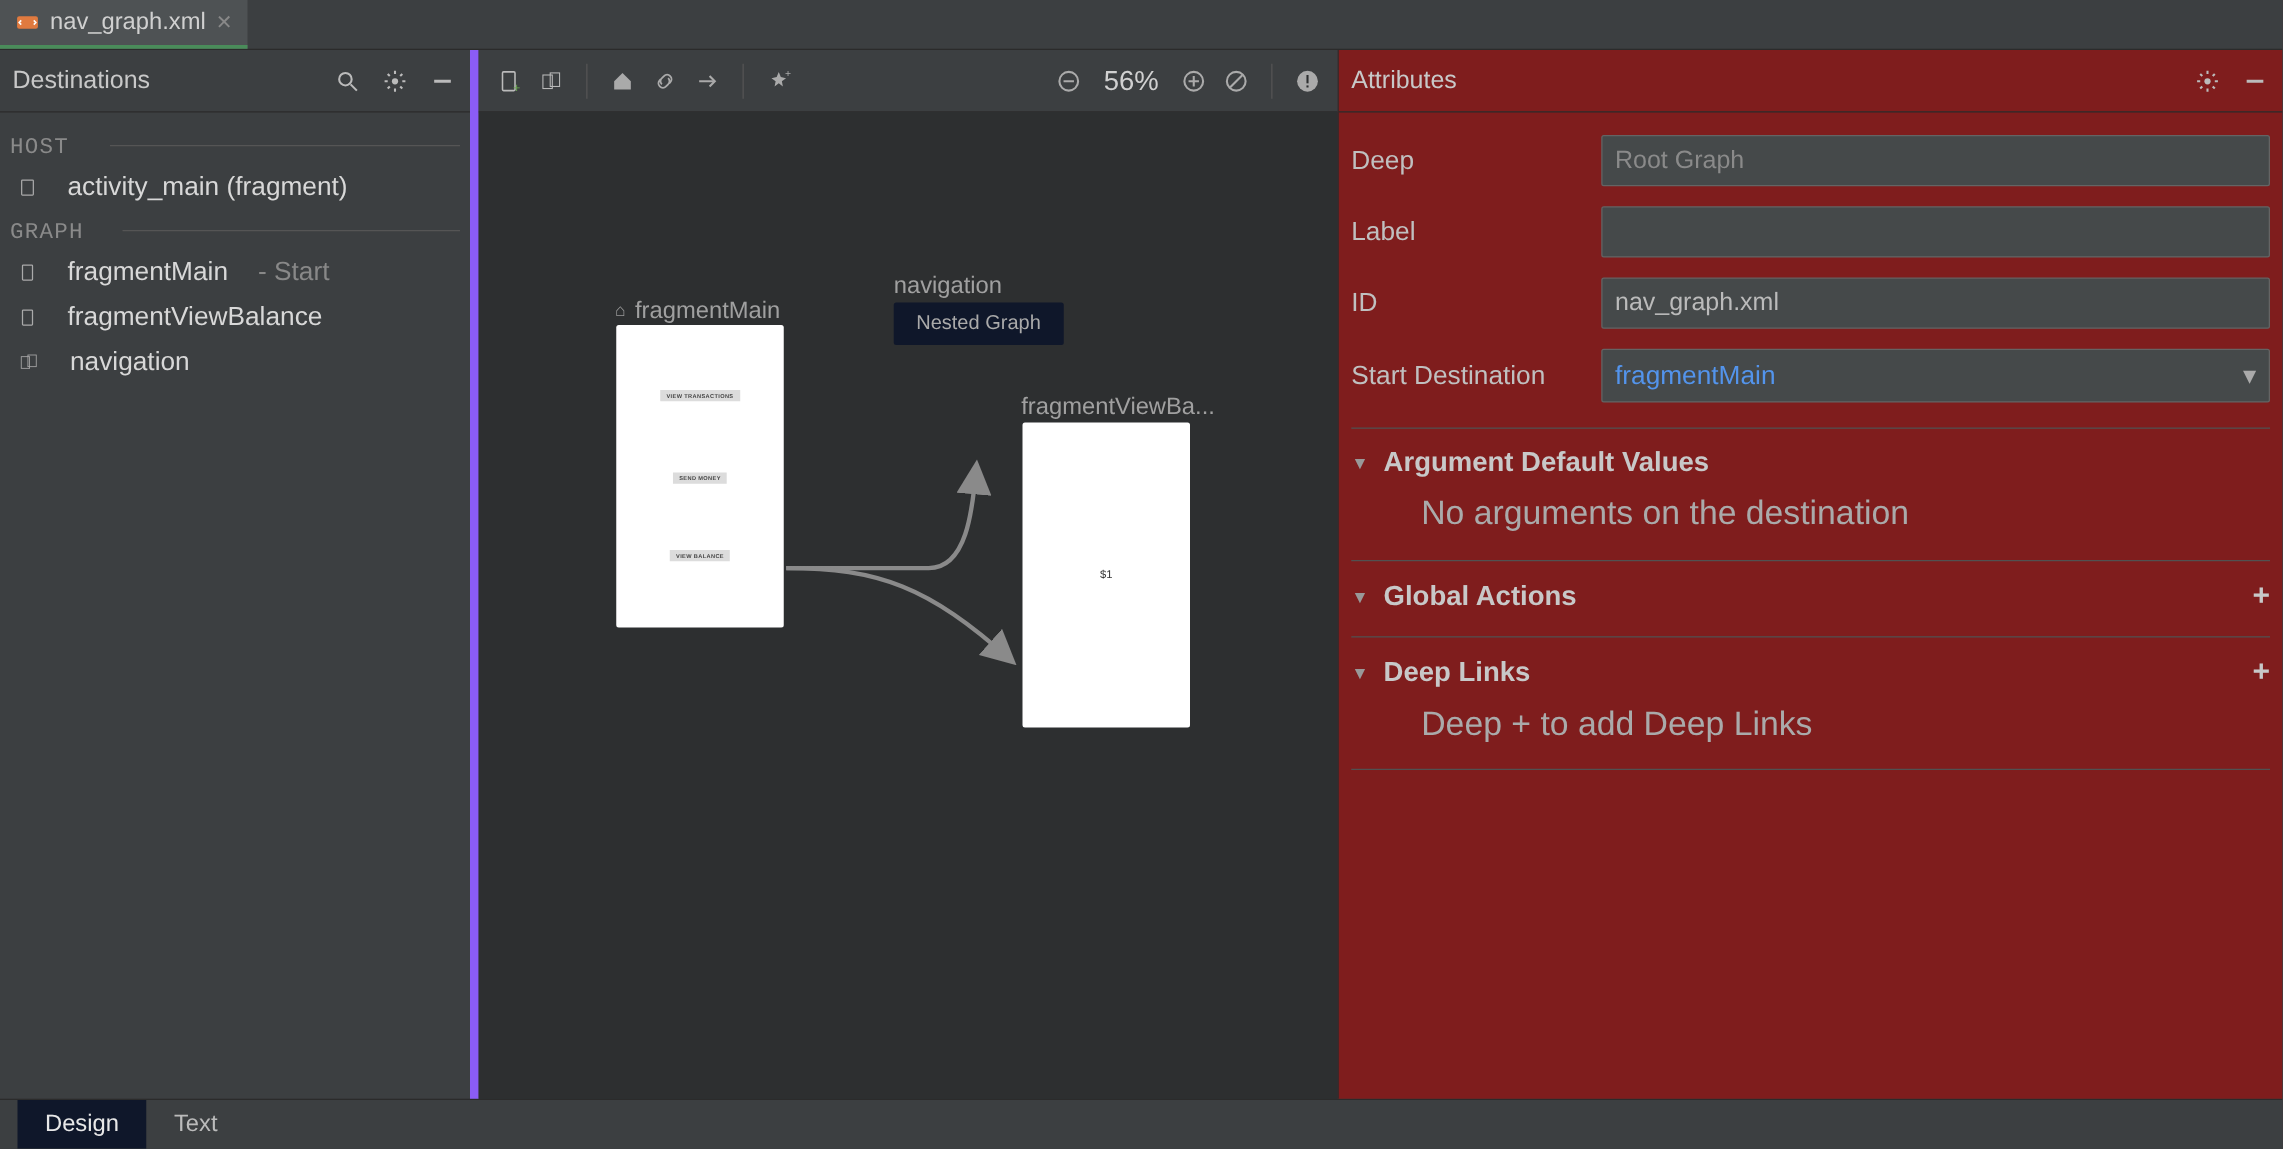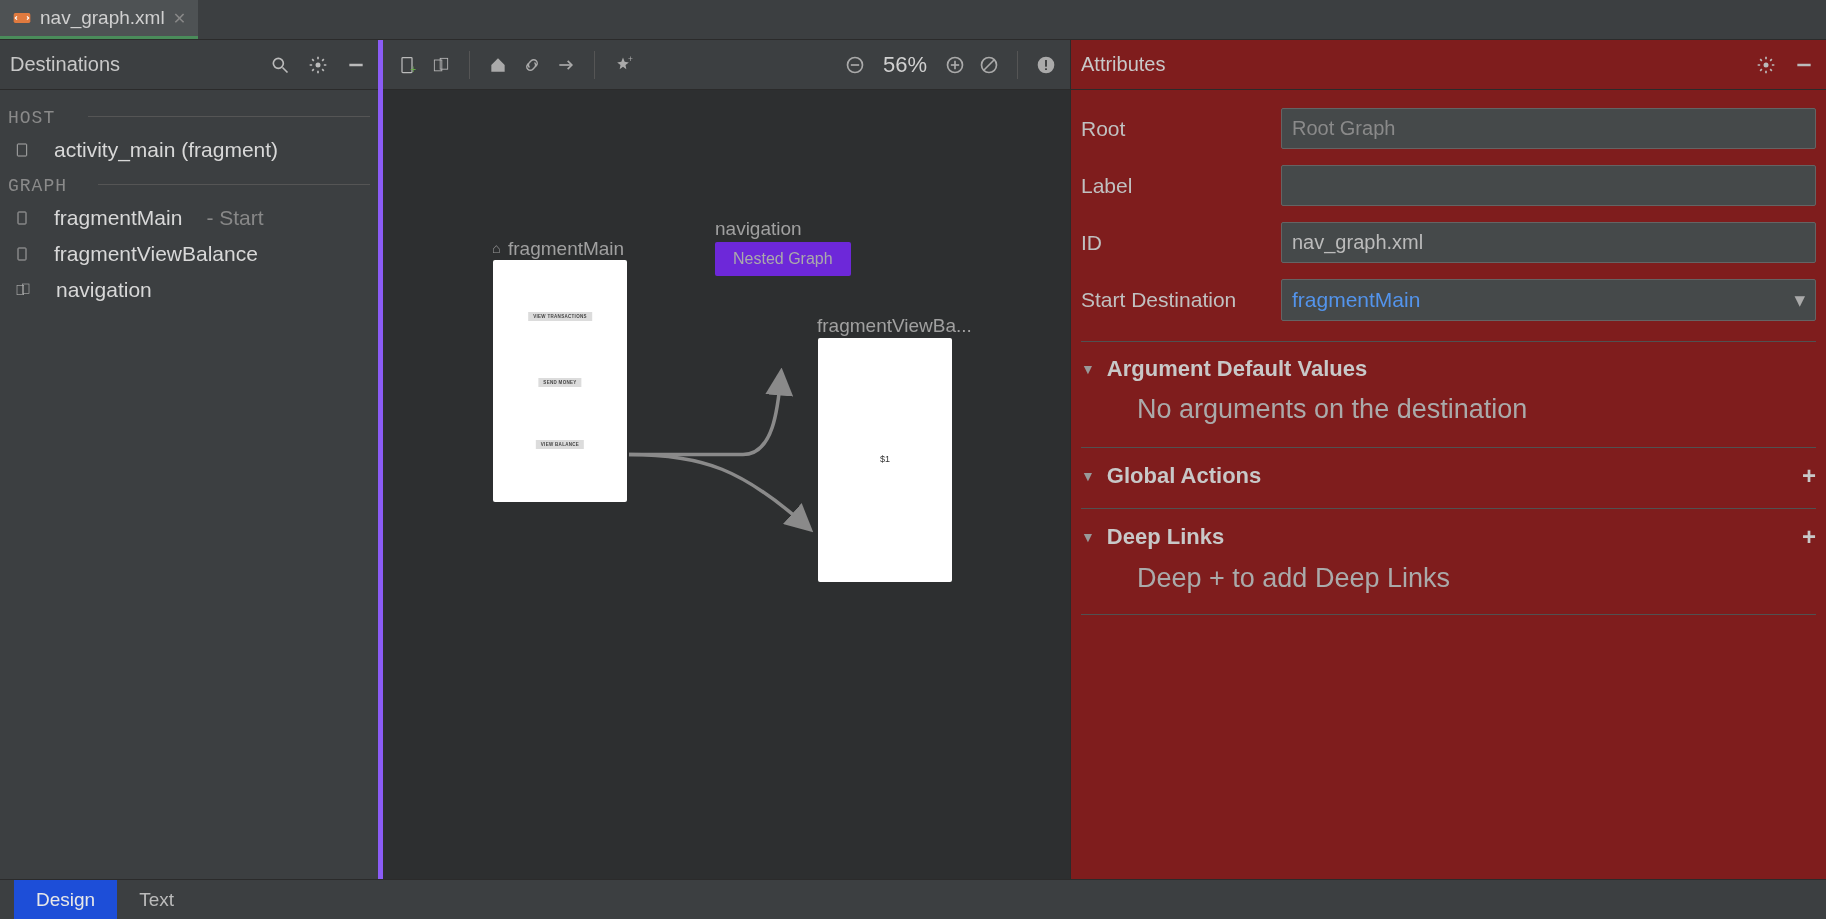--- a/index.html
+++ b/index.html
@@ -36,21 +36,21 @@
     color: #888;
     font-size: 16px;
     cursor: pointer;
   }
   .main-area {
     display: flex;
     height: calc(100% - 40px - 40px);
   }
   .left-panel {
     width: 383px;
-    border-right: 5px solid #8b5cf6;
+    border-right: 7px solid #8b5cf6;
     display: flex;
     flex-direction: column;
   }
   .panel-header {
     height: 50px;
     display: flex;
     align-items: center;
     justify-content: space-between;
     padding: 0 10px;
     border-bottom: 1px solid #2b2b2b;
@@ -156,21 +156,21 @@
     letter-spacing: 0.3px;
   }
   .mini-text {
     position: absolute;
     left: 50%; transform: translateX(-50%);
     font-size: 9px;
     color: #333;
   }
   .nested-chip {
     position: absolute;
-    background: #6d28d9;
+    background: #0f172a;
     color: #aaa;
     font-size: 16px;
     padding: 8px 18px;
     border-radius: 2px;
   }
   .home-glyph {
     position: absolute;
     font-size: 14px;
     color: #999;
   }
@@ -255,21 +255,21 @@
   }
   .bottom-tab {
     display: flex;
     align-items: center;
     padding: 0 22px;
     font-size: 19px;
     color: #bbb;
     cursor: pointer;
   }
   .bottom-tab.active {
-    background: #1d4ed8;
+    background: #0f172a;
     color: #e8e8e8;
   }
   .tri { margin-right: 4px; font-size: 14px; color: #999;}
 </style>
 </head>
 <body>
 
 <div class="tab-bar">
   <div class="tab">
     <span class="tab-icon">
@@ -450,21 +450,21 @@
         </span>
         <span class="icon-btn">
           <svg viewBox="0 0 24 24">
               <line x1="4" y1="12" x2="20" y2="12" stroke="#bbb" stroke-width="3"></line>
             </svg>
         </span>
       </div>
     </div>
     <div class="attr-body">
       <div class="attr-row">
-        <span class="attr-label">Root</span>
+        <span class="attr-label">Deep</span>
         <input class="attr-input" placeholder="Root Graph" style="">
       </div>
       <div class="attr-row">
         <span class="attr-label">Label</span>
         <input class="attr-input" value="" style="">
       </div>
       <div class="attr-row">
         <span class="attr-label">ID</span>
         <input class="attr-input" value="nav_graph.xml" style="">
       </div>

